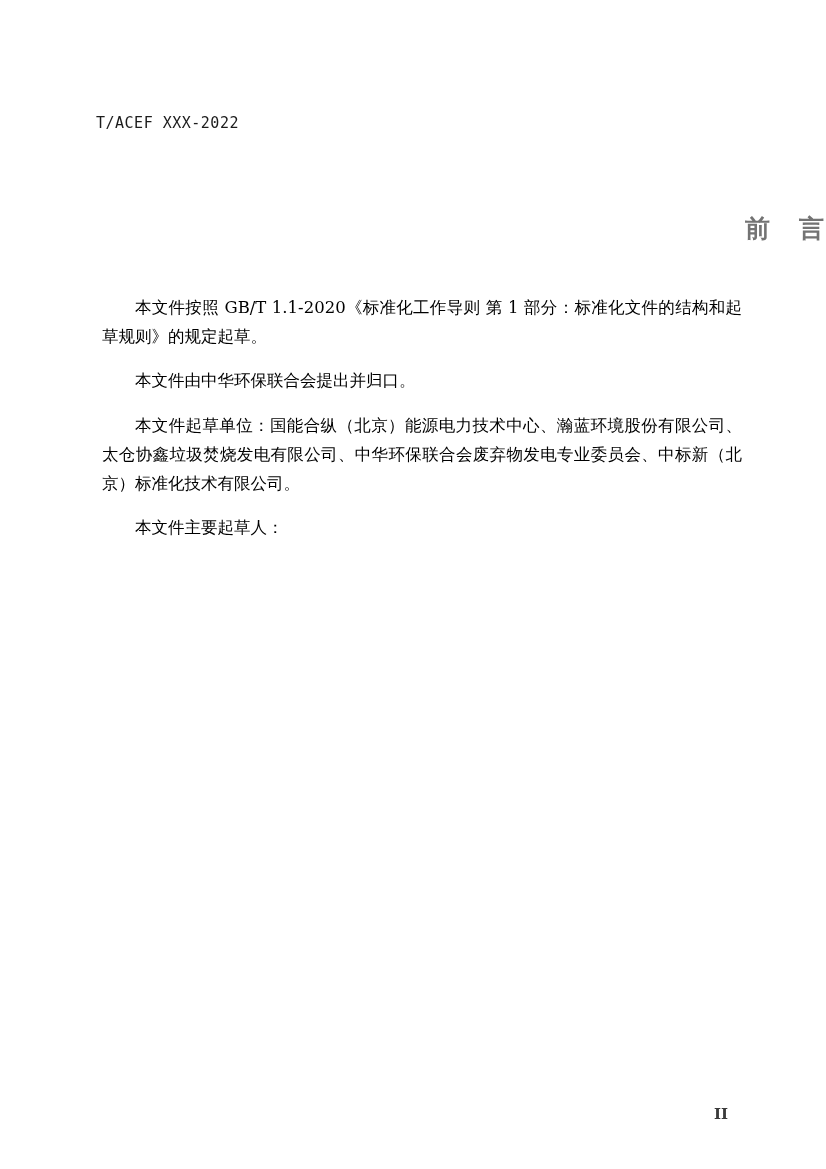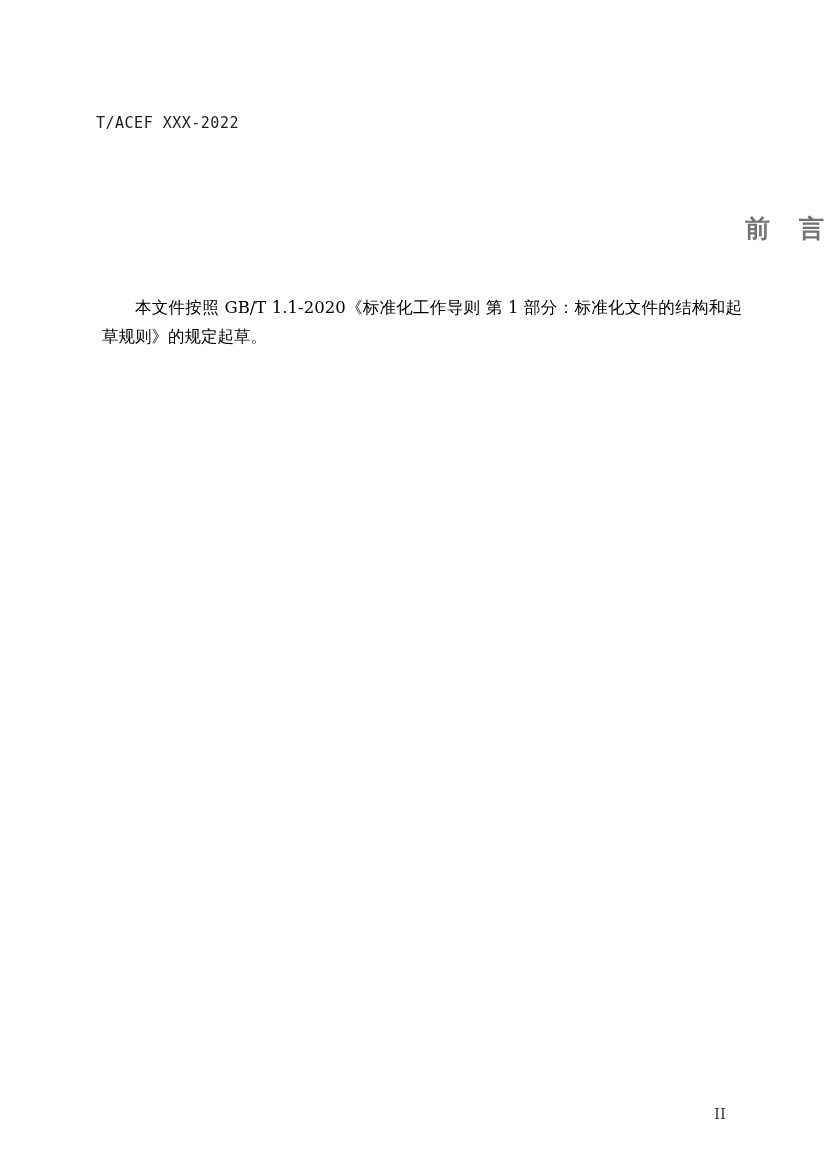--- a/index.html
+++ b/index.html
@@ -52,30 +52,34 @@
     text-indent: 2em;
     margin: 0;
   }
   .page-number {
     position: absolute;
     left: 698px;
     top: 1089px;
     font-size: 15px;
     color: #3a3a3a;
     font-family: "DejaVu Serif", "Liberation Serif", serif;
+    font-weight: bold;
   }
 </style>
 </head>
 <body>
 
 <div class="page">
 
   <div class="doc-code">T/ACEF XXX-2022</div>
 
   <div class="doc-title">前　言</div>
 
   <div class="doc-body">
     <p>本文件按照 GB/T 1.1-2020《标准化工作导则 第 1 部分：标准化文件的结构和起草规则》的规定起草。</p>
+    <p>本文件由中华环保联合会提出并归口。</p>
+    <p>本文件起草单位：国能合纵（北京）能源电力技术中心、瀚蓝环境股份有限公司、太仓协鑫垃圾焚烧发电有限公司、中华环保联合会废弃物发电专业委员会、中标新（北京）标准化技术有限公司。</p>
+    <p>本文件主要起草人：</p>
   </div>
 
   <div class="page-number">II</div>
 
 </div>
 
 </body></html>

